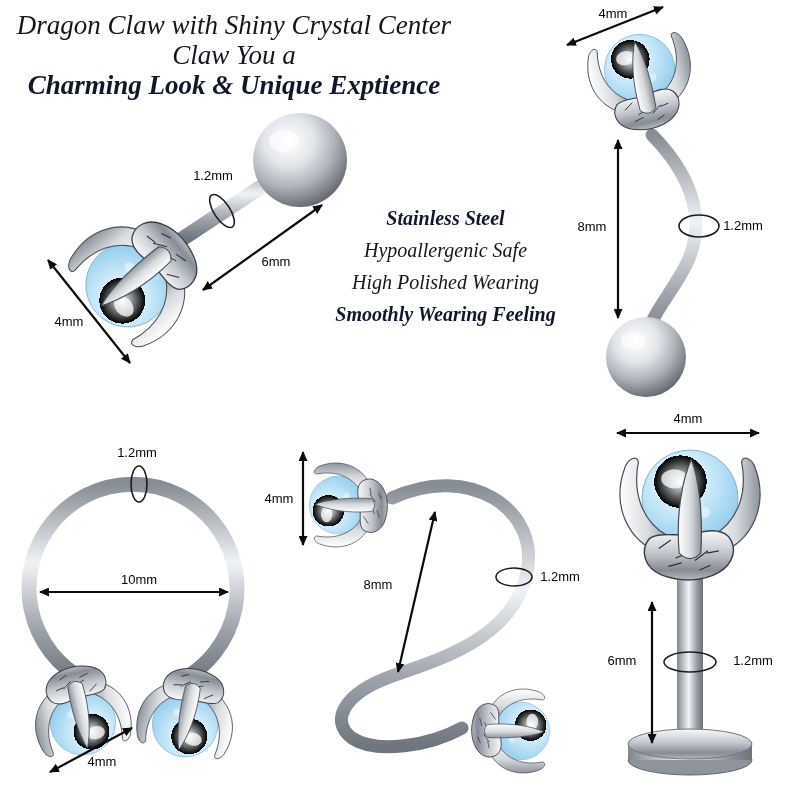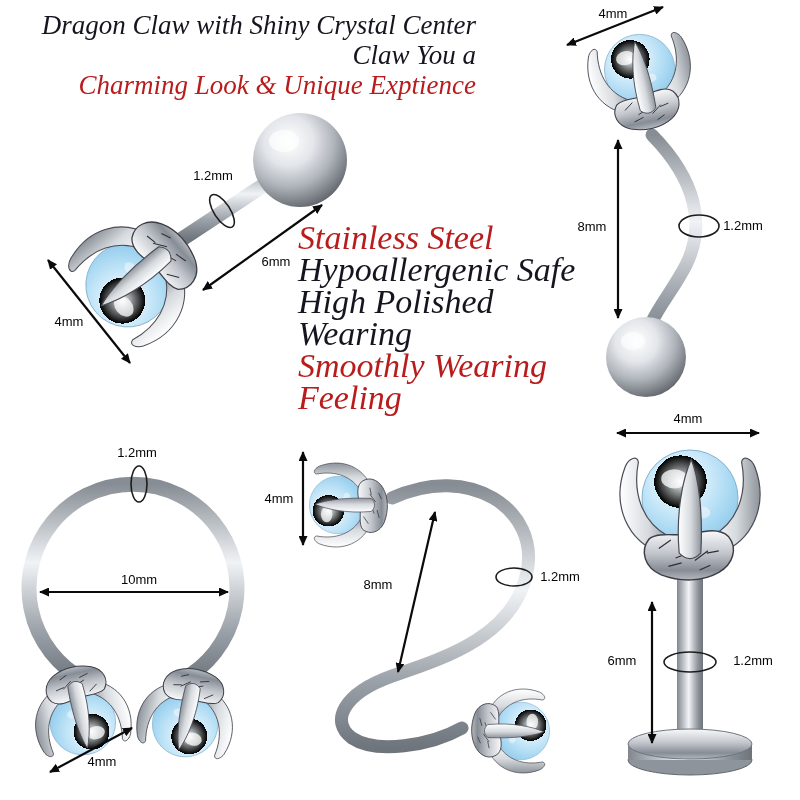--- a/index.html
+++ b/index.html
@@ -2,30 +2,30 @@
 <html><head>
 <meta charset="utf-8">
 <style>
   html,body { margin:0; padding:0; background:#ffffff; }
   .stage {
     position:relative; width:800px; height:800px; background:#fff;
     overflow:hidden; font-family:"Liberation Sans", sans-serif;
   }
   .art { position:absolute; left:0; top:0; }
   .title-block {
-    position:absolute; left:16px; top:10px; width:460px; text-align:right;
+    position:absolute; left:4px; top:10px; width:460px; text-align:center;
     font-family:"Liberation Serif", serif; font-style:italic;
     font-size:27px; line-height:30px; color:#1b1b26;
   }
-  .accent { color:#b91c1c; }
+  .accent { color:#0f172a;font-weight:bold; }
   .dark { color:#15151f; }
   .features-block {
-    position:absolute; left:298px; top:202px; width:295px; text-align:left;
+    position:absolute; left:298px; top:202px; width:295px; text-align:center;
     font-family:"Liberation Serif", serif; font-style:italic;
-    font-size:34px; line-height:32px;margin-top:20px;
+    font-size:20px; line-height:32px;
   }
   .dim {
     position:absolute; transform:translate(-50%,-50%);
     font-size:13px; color:#050505; white-space:nowrap; letter-spacing:0;
   }
 </style>
 </head>
 <body>
 
 <div class="stage">

